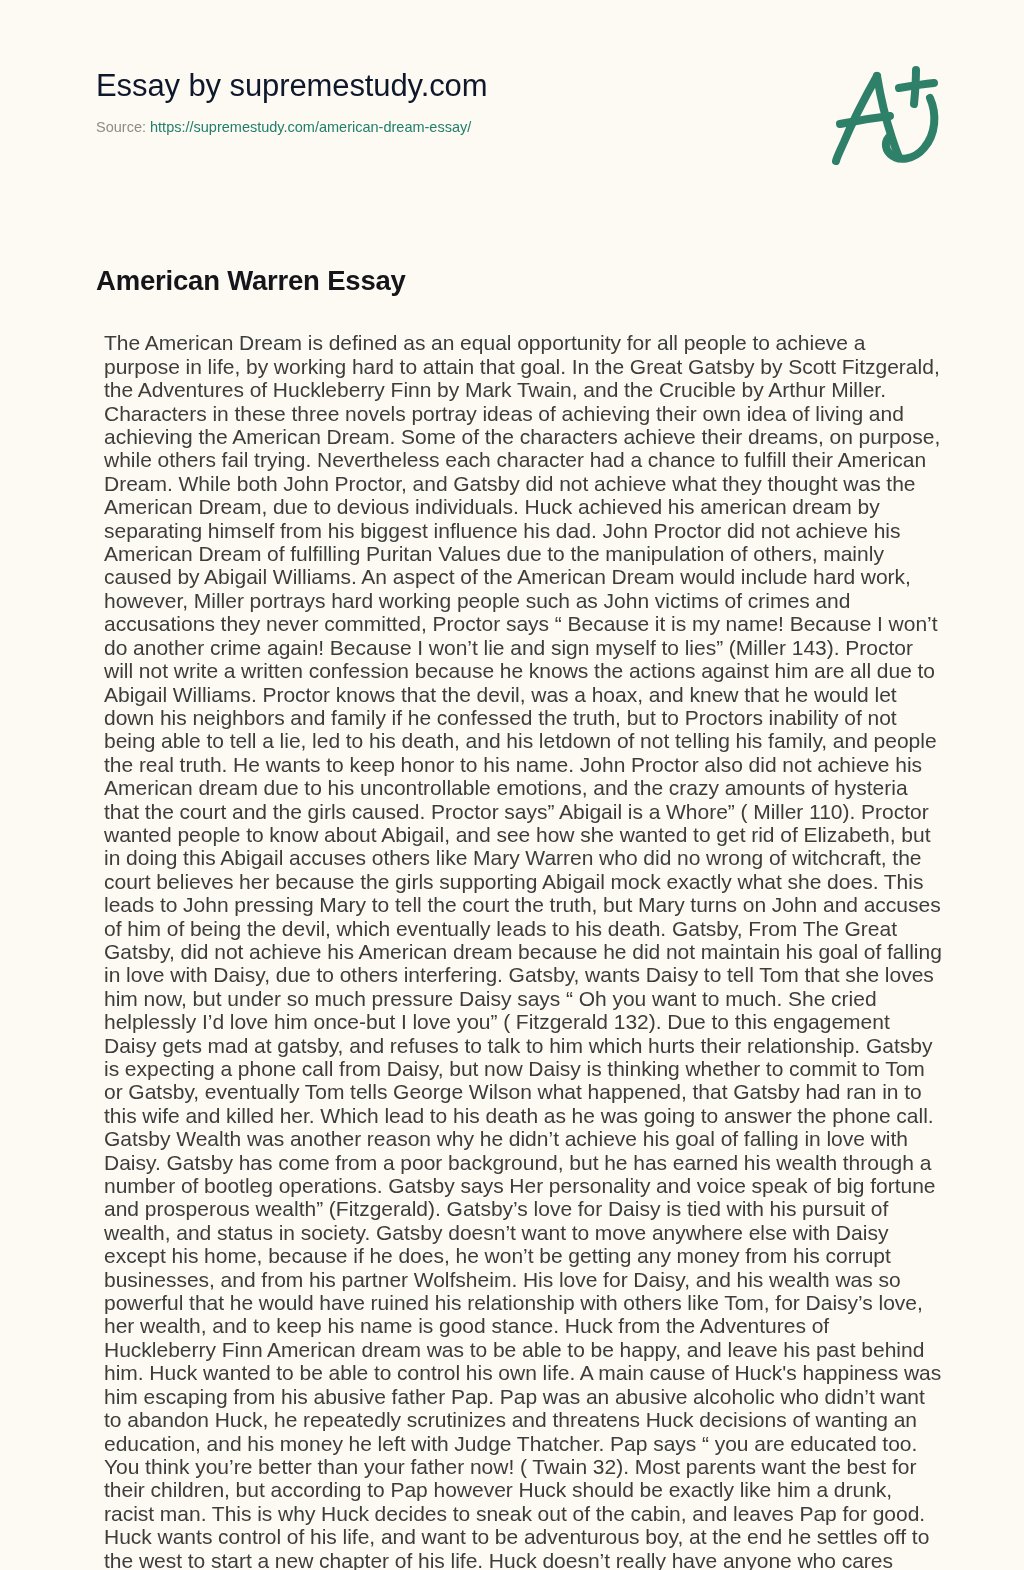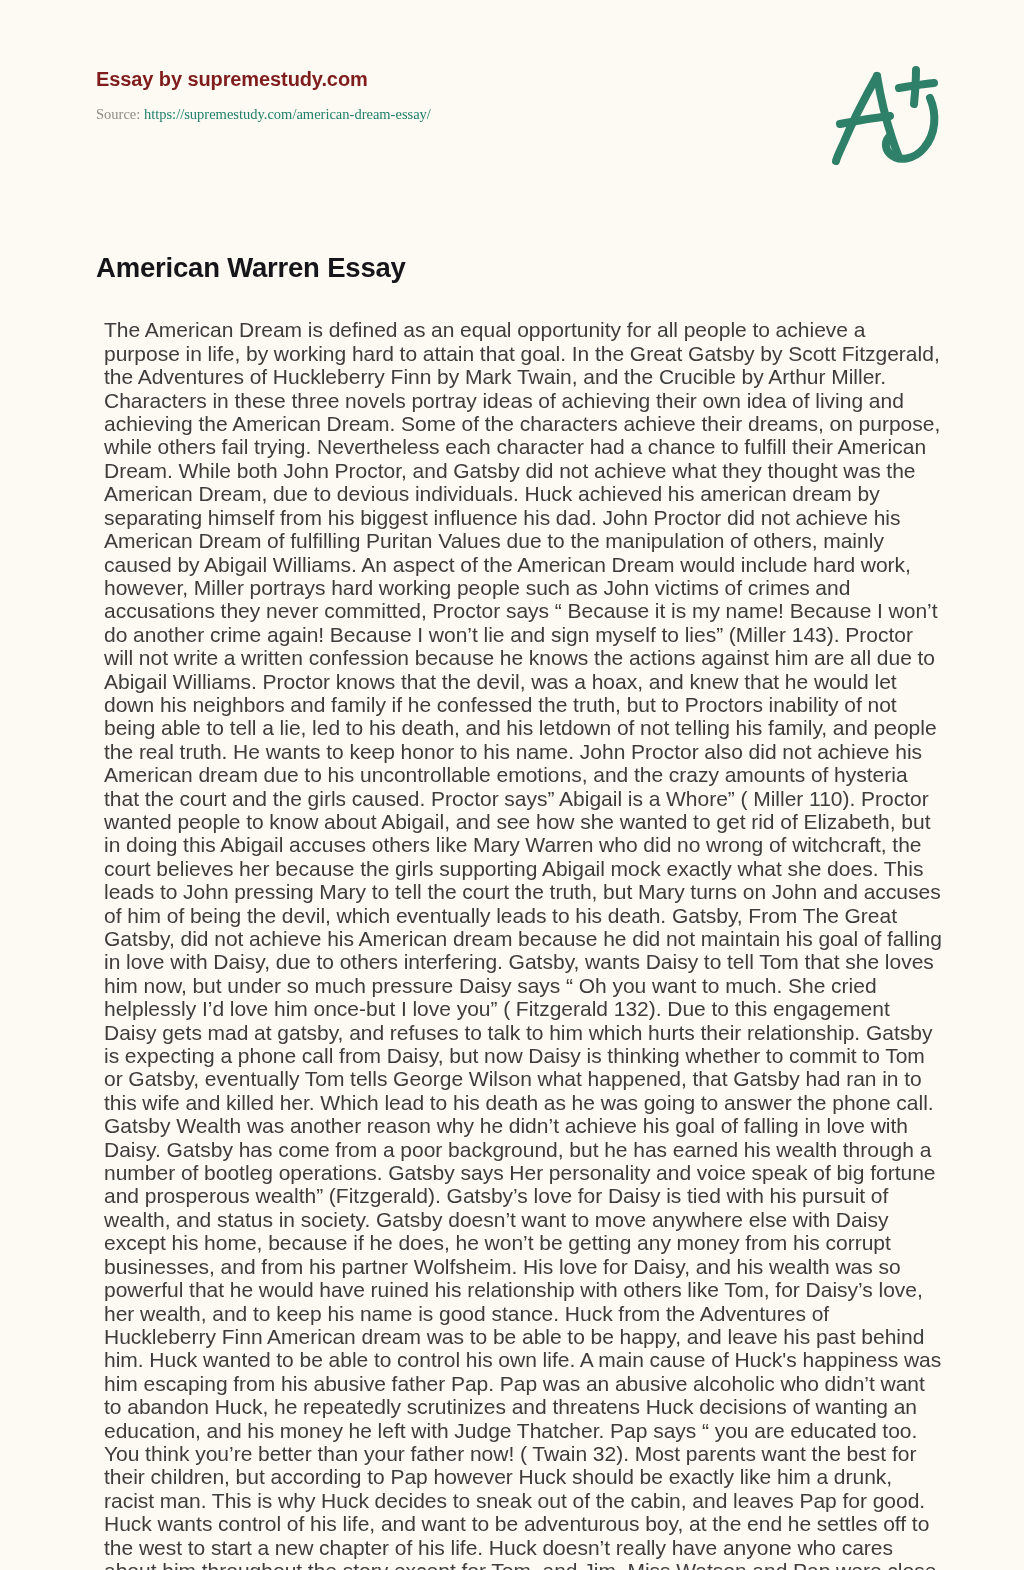--- a/index.html
+++ b/index.html
@@ -26,33 +26,33 @@
 
   
   .header {
     position: relative;
     padding: 68px 64px 0 96px;
     min-height: 122px;
     box-sizing: border-box;
   }
   .site-title {
     margin: 0;
-    font-size: 20px;
+    font-size: 31px;
     line-height: 1.18;
-    font-weight: 700;
-    color: #7f1d1d;
+    font-weight: 400;
+    color: #0f172a;
     letter-spacing: -0.1px;
     font-family: "Liberation Sans", sans-serif;
   }
   .source-line {
     margin-top: 13px;
     font-size: 14.5px;
     line-height: 1.3;
     color: #8d8d88;
-    font-family: Liberation Serif, serif;
+    font-family: Liberation Sans, sans-serif;
     white-space: nowrap;
   }
   .source-label {
     color: #8d8d88;
   }
   .source-url {
     color: #1f7f68;
     text-decoration: none;
   }
 

